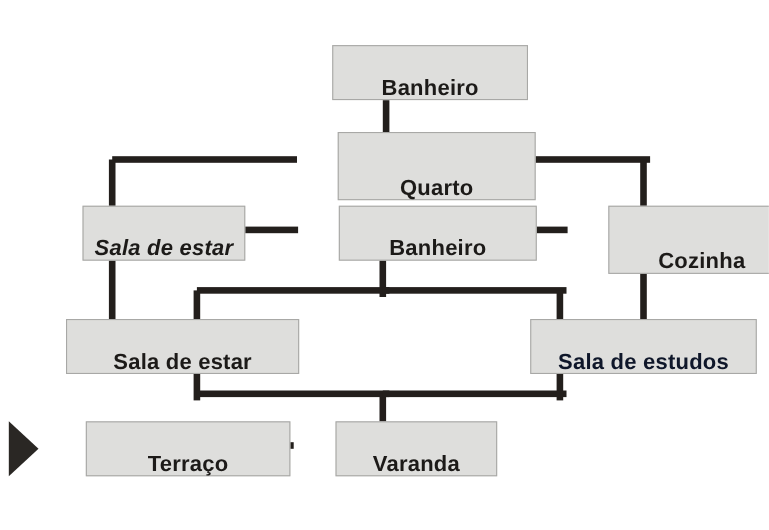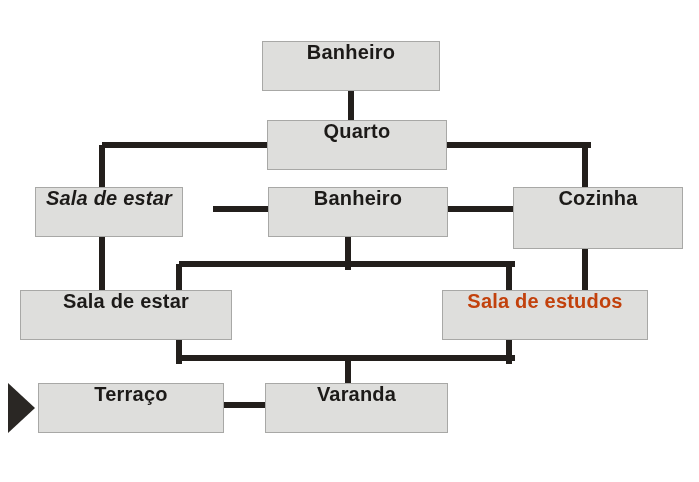--- a/index.html
+++ b/index.html
@@ -17,23 +17,24 @@
     height: 482px;
     background: #ffffff;
     overflow: hidden;
   }
   .node {
     position: absolute;
     box-sizing: border-box;
     background: #dededc;
     border: 1.5px solid #a8a8a6;
     display: flex;
-    align-items: flex-start;
+    align-items: flex-end;
     justify-content: center;
     z-index: 3;
+    margin-left: 40px;
   }
   .node-label {
     font-family: "Liberation Sans", sans-serif;
     font-weight: bold;
     font-size: 20px;
     color: #1c1a18;
     letter-spacing: 0.2px;
     white-space: nowrap;
     line-height: 1;
   }
@@ -80,38 +81,38 @@
       <div class="edge edge-v" style="background: rgb(35, 31, 28); left: 506px; top: 338px; height: 26px; width: 6px;"></div>
       <div class="edge edge-h" style="background: rgb(35, 31, 28); left: 348px; top: 355px; width: 167px; height: 6px;"></div>
       <div class="edge edge-h" style="background: rgb(35, 31, 28); left: 220px; top: 402px; width: 47px; height: 6px;"></div>
     </div>
 
   <div class="marker-triangle" id="start-marker" style="left: 8px; top: 383px; border-top-width: 25px; border-bottom-width: 25px; border-left-width: 27px; border-left-color: rgb(42, 39, 36);"></div>
 
   <div class="node" id="node-banheiro-top" style="left: 262px; top: 41px; width: 178px; height: 50px; background: rgb(222, 222, 220); border-color: rgb(168, 168, 166);">
     <span class="node-label" style="color: rgb(28, 26, 24);">Banheiro</span>
   </div>
-  <div class="node" id="node-quarto" style="left: 267px; top: 120px; width: 180px; height: 50px; background: rgb(222, 222, 220); border-color: rgb(168, 168, 166);">
+  <div class="node" id="node-quarto" style="left: 267px; top: 120px; width: 180px; height: 62px; background: rgb(222, 222, 220); border-color: rgb(168, 168, 166);">
     <span class="node-label" style="color: rgb(28, 26, 24);">Quarto</span>
   </div>
   <div class="node" id="node-sala-de-estar" style="left: 35px; top: 187px; width: 148px; height: 50px; background: rgb(222, 222, 220); border-color: rgb(168, 168, 166); font-style: italic;">
     <span class="node-label" style="color: rgb(28, 26, 24);">Sala de estar</span>
   </div>
   <div class="node" id="node-banheiro-mid" style="left: 268px; top: 187px; width: 180px; height: 50px; background: rgb(222, 222, 220); border-color: rgb(168, 168, 166);">
     <span class="node-label" style="color: rgb(28, 26, 24);">Banheiro</span>
   </div>
   <div class="node" id="node-cozinha" style="left: 513px; top: 187px; width: 170px; height: 62px; background: rgb(222, 222, 220); border-color: rgb(168, 168, 166);">
     <span class="node-label" style="color: rgb(28, 26, 24);">Cozinha</span>
   </div>
   <div class="node" id="node-sala-de-jantar" style="left: 20px; top: 290px; width: 212px; height: 50px; background: rgb(222, 222, 220); border-color: rgb(168, 168, 166);">
     <span class="node-label" style="color: rgb(28, 26, 24);">Sala de estar</span>
   </div>
   <div class="node" id="node-sala-de-estudos" style="left: 442px; top: 290px; width: 206px; height: 50px; background: rgb(222, 222, 220); border-color: rgb(168, 168, 166);">
-    <span class="node-label" style="color: #c2410c;">Sala de estudos</span>
+    <span class="node-label" style="color: #0f172a;">Sala de estudos</span>
   </div>
   <div class="node" id="node-terraco" style="left: 38px; top: 383px; width: 186px; height: 50px; background: rgb(222, 222, 220); border-color: rgb(168, 168, 166);">
     <span class="node-label" style="color: rgb(28, 26, 24);">Terraço</span>
   </div>
-  <div class="node" id="node-varanda" style="left: 265px; top: 383px; width: 183px; height: 50px; background: rgb(222, 222, 220); border-color: rgb(168, 168, 166);">
+  <div class="node" id="node-varanda" style="left: 265px; top: 383px; width: 147px; height: 50px; background: rgb(222, 222, 220); border-color: rgb(168, 168, 166);">
     <span class="node-label" style="color: rgb(28, 26, 24);">Varanda</span>
   </div>
 
 </div>
 
 </body></html>

